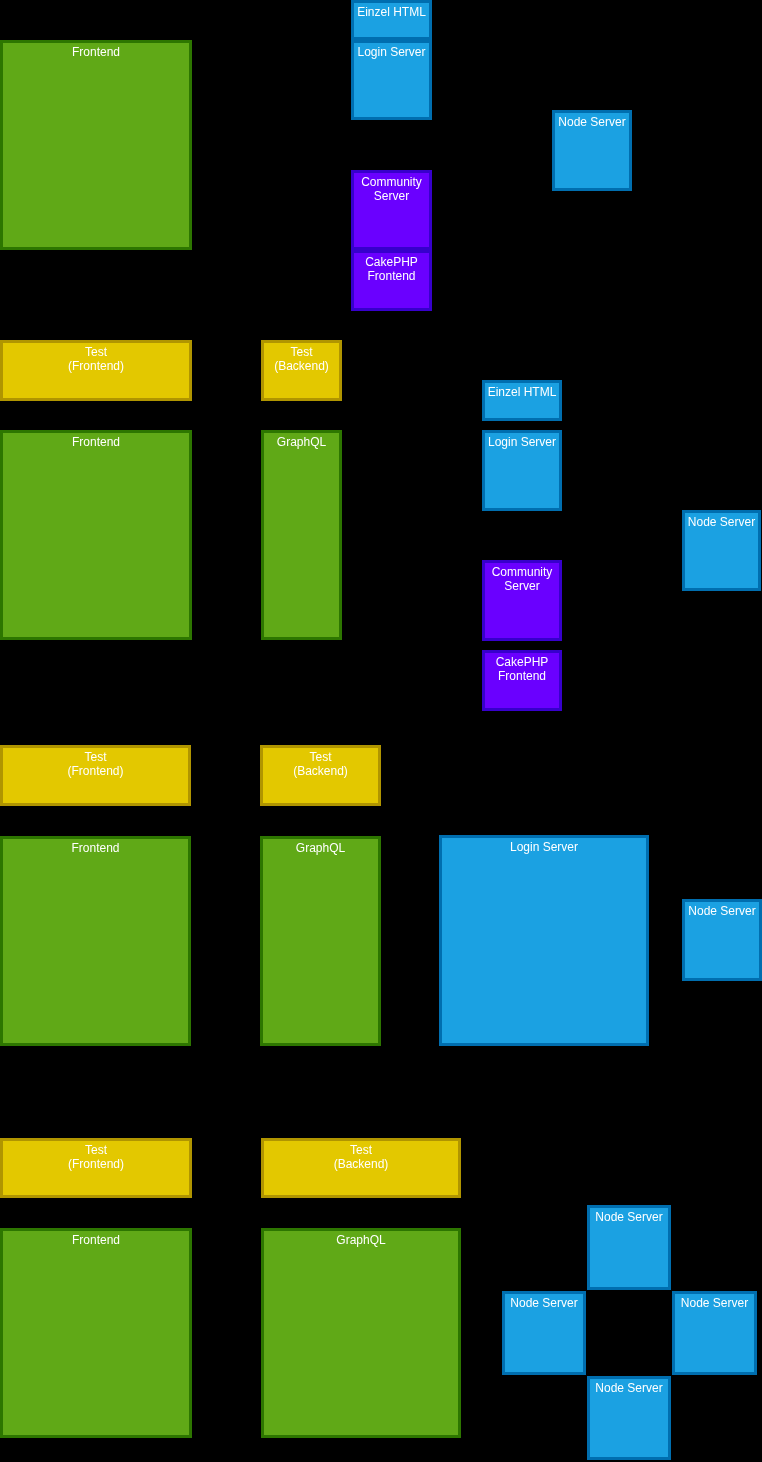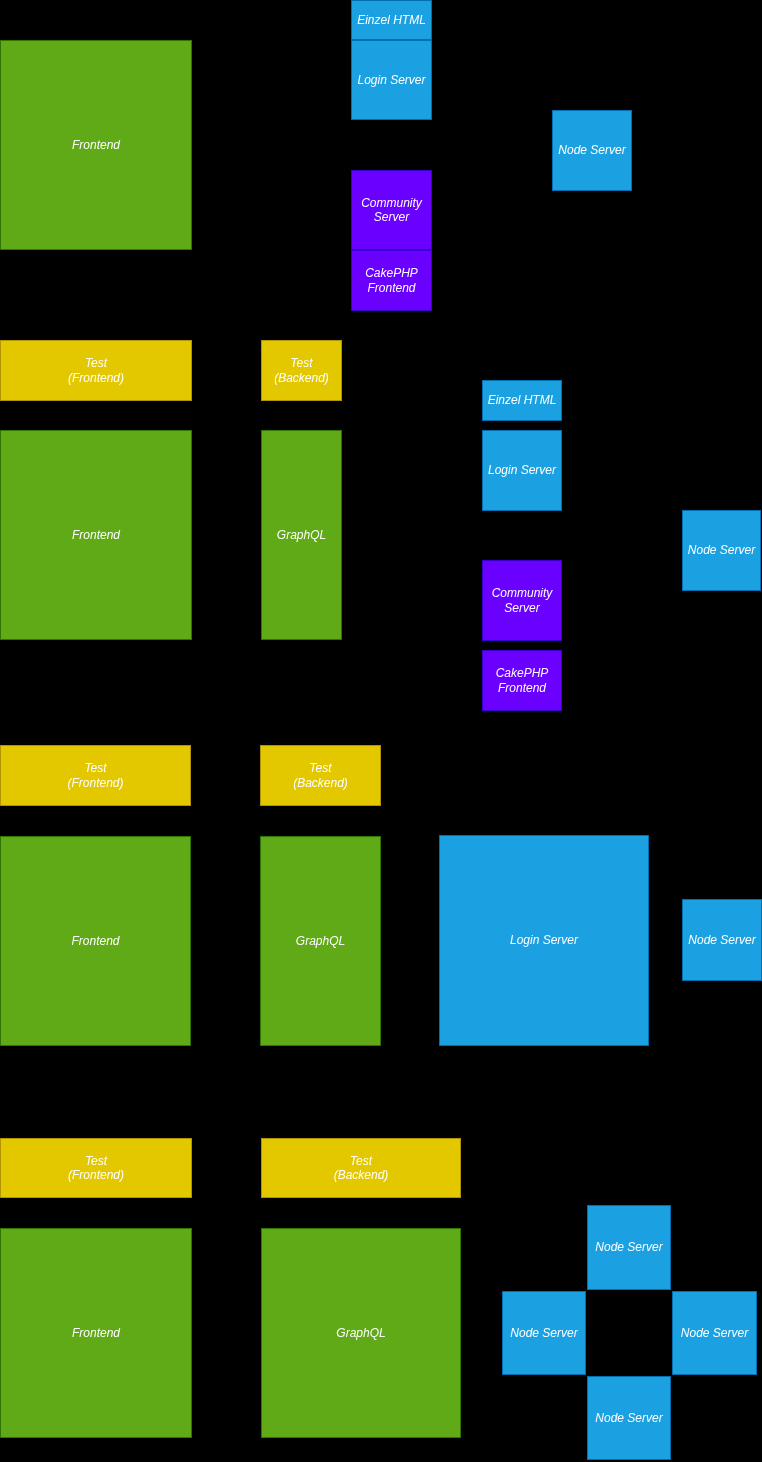--- a/index.html
+++ b/index.html
@@ -11,27 +11,26 @@
   .canvas {
     position: relative;
     width: 762px;
     height: 1462px;
     background: #000000;
     overflow: hidden;
   }
   .node {
     position: absolute;
     box-sizing: border-box;
-    border: 1px solid #86efac;
+    border: 3px solid #86efac;
     display: flex;
-    align-items: center;
+    align-items: flex-start;
     justify-content: center;
     text-align: center;
     cursor: default;
-    font-style: italic;
   }
   .node-label {
     color: #ffffff;
     font-size: 12px;
     line-height: 1.2;
     white-space: pre-line;
     padding: 2px;
   }
 </style>
 </head>

